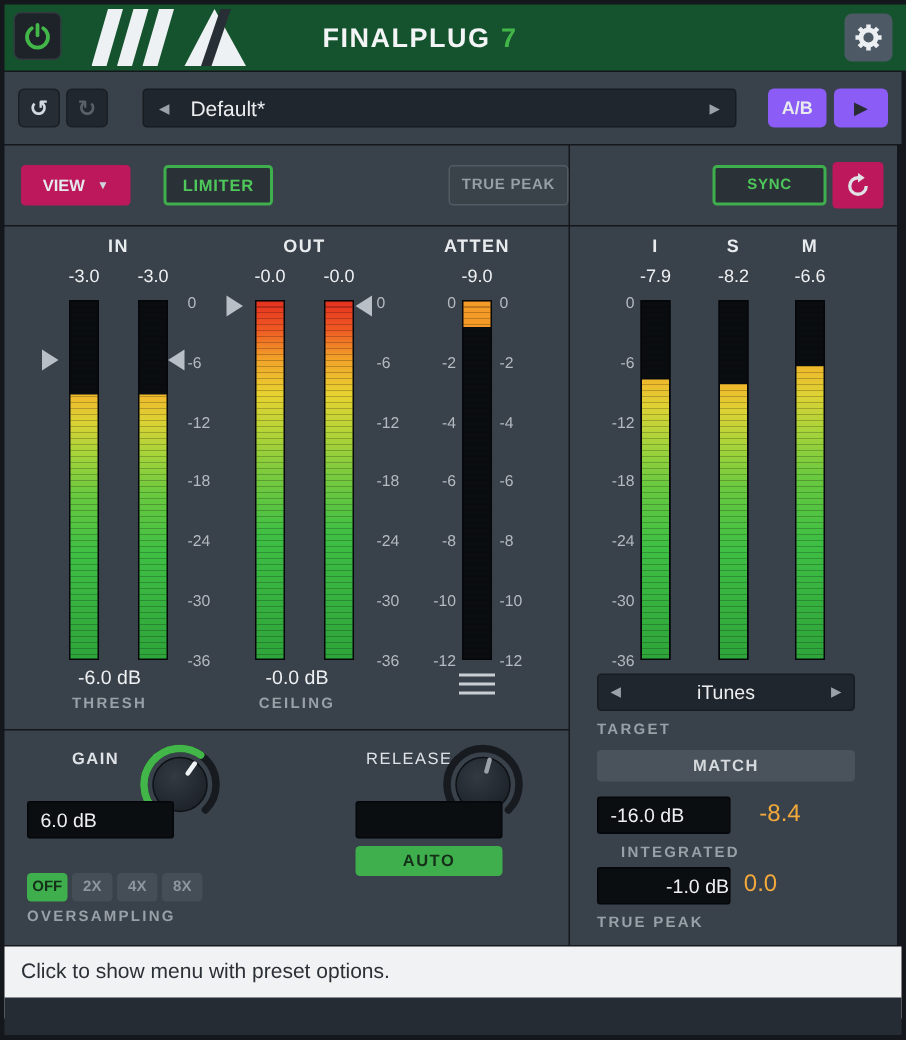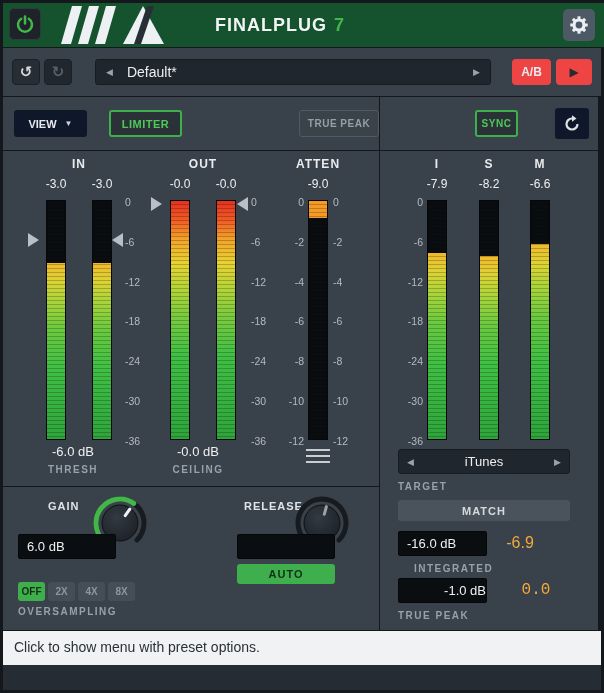--- a/index.html
+++ b/index.html
@@ -2,22 +2,22 @@
 <html><head>
 <meta charset="utf-8">
 <style>
   html,body{margin:0;padding:0;background:#14181c;}
   .root{position:relative;width:604px;height:693px;background:#14181c;
         font-family:"Liberation Sans","DejaVu Sans",sans-serif;overflow:hidden;}
   .panel{position:absolute;background:#39414a;}
   .abs{position:absolute;}
   .btn{display:flex;align-items:center;justify-content:center;border-radius:3px;
        cursor:pointer;box-sizing:border-box;font-weight:bold;}
-  .btn-gray{background:#ef4444;color:#e8ebee;}
-  .btn-dim{background:#0f172a;color:#e6e9ec;}
+  .btn-gray{background:#8b5cf6;color:#e8ebee;}
+  .btn-dim{background:#be185d;color:#e6e9ec;}
   .btn-outline-green{background:#2b3237;border:2px solid #3fae4c;color:#4ec85a;}
   .btn-disabled{background:#3a424a;border:1px solid #525b64;color:#969ea6;}
   .btn-green{background:#3fae4c;color:#143019;text-align:center;}
   .lbl{color:#98a0a8;font-size:10px;font-weight:bold;letter-spacing:1.5px;}
   .val{color:#eef0f2;}
   .group-hdr{color:#e9ecee;font-size:12px;font-weight:bold;letter-spacing:1px;text-align:center;}
   .peak-val{color:#eef0f2;font-size:12px;text-align:center;}
   .field{position:absolute;background:#0b0e11;border-radius:2px;color:#eef0f2;
          display:flex;align-items:center;padding-left:8px;font-size:13px;box-sizing:border-box;
          border:1px solid #05070a;}
@@ -121,21 +121,21 @@
     </div>
     <div class="abs btn btn-outline-green" style="left:106px;top:13px;width:73px;height:27px;font-size:11px;letter-spacing:0.5px;">
       <span>LIMITER</span>
     </div>
     <div class="abs btn btn-disabled" style="left:296px;top:13px;width:80px;height:27px;font-size:10px;letter-spacing:0.5px;">
       <span>TRUE PEAK</span>
     </div>
   </div>
 
   <div class="panel" style="left:380px;top:97px;width:218px;height:53px;">
-    <div class="abs btn btn-outline-green" style="left:95px;top:13px;width:43px;height:27px;font-size:10px;letter-spacing:0.5px;">
+    <div class="abs btn btn-outline-green" style="left:95px;top:13px;width:76px;height:27px;font-size:10px;letter-spacing:0.5px;">
       <span>SYNC</span>
     </div>
     <div class="abs btn btn-dim" style="left:175px;top:11px;width:34px;height:31px;">
       <span style="display:flex;">
         <svg width="20" height="20" viewBox="0 0 20 20">
           <path d="M15.5 10 A 5.5 5.5 0 1 1 10 4.5" stroke="#dfe3e6" stroke-width="2.2" fill="none"></path>
           <polygon points="10,1.3 14.5,4.5 10,7.7" fill="#dfe3e6"></polygon>
         </svg>
       </span>
     </div>
@@ -232,21 +232,21 @@
         <path d="M 12.03 45.97 A 24 24 0 1 1 45.97 45.97" stroke="#171b20" stroke-width="5" fill="none" stroke-linecap="round"></path>
         <path d="M 12.03 45.97 A 24 24 0 0 1 42.77 9.34" stroke="#43b649" stroke-width="5" fill="none" stroke-linecap="round"></path>
         <circle cx="29" cy="29" r="18" fill="url(#kg)" stroke="#0e1115" stroke-width="1"></circle>
         <line x1="34.2" y1="21.6" x2="38.8" y2="15.1" stroke="#f0f3f5" stroke-width="3" stroke-linecap="round"></line>
       </svg>
     </div>
     <div class="field" style="left:15px;top:47px;width:98px;height:25px;">
       <span>6.0 dB</span>
     </div>
 
-    <div class="abs" style="left:241px;top:13px;color:#dfe3e7;font-size:11px;font-weight:bold;letter-spacing:1px;">RELEASE</div>
+    <div class="abs" style="left:241px;top:13px;color:#dfe3e7;font-size:11px;font-weight:normal;letter-spacing:1px;">RELEASE</div>
     <div class="abs" style="left:290px;top:7px;">
       <svg width="58" height="58" viewBox="0 0 58 58">
         <path d="M 12.03 45.97 A 24 24 0 1 1 45.97 45.97" stroke="#171b20" stroke-width="5" fill="none" stroke-linecap="round"></path>
         <circle cx="29" cy="29" r="18" fill="url(#kg)" stroke="#0e1115" stroke-width="1"></circle>
         <line x1="31.3" y1="20.3" x2="33.4" y2="12.6" stroke="#9aa1a8" stroke-width="3" stroke-linecap="round"></line>
       </svg>
     </div>
     <div class="field" style="left:234px;top:47px;width:98px;height:25px;">
       <span></span>
     </div>
@@ -302,27 +302,27 @@
     </div>
     <div class="abs lbl" style="left:18px;top:330px;">TARGET</div>
 
     <div class="abs btn" style="left:18px;top:349px;width:172px;height:21px;background:#4a535c;color:#d6dadd;font-size:11px;letter-spacing:1px;">
       <span>MATCH</span>
     </div>
 
     <div class="field" style="left:18px;top:380px;width:89px;height:25px;">
       <span>-16.0 dB</span>
     </div>
-    <div class="orange-val" style="left:112px;top:383px;width:56px;">-6.9</div>
+    <div class="orange-val" style="left:112px;top:383px;width:56px;">-8.4</div>
     <div class="abs lbl" style="left:18px;top:412px;padding-left:16px;">INTEGRATED</div>
 
     <div class="field" style="left:18px;top:427px;width:89px;height:25px;justify-content:flex-end;">
       <span>-1.0 dB</span>
     </div>
-    <div class="orange-val" style="left:128px;top:430px;width:56px;font-family:Liberation Mono, monospace;">0.0</div>
+    <div class="orange-val" style="left:99px;top:430px;width:56px;">0.0</div>
     <div class="abs lbl" style="left:18px;top:459px;">TRUE PEAK</div>
   </div>
 
   <div class="panel" style="left:3px;top:631px;width:598px;height:48px;background:#f1f2f3;">
     <div style="margin-left:11px;line-height:33px;font-size:14px;color:#2b3036;">Click to show menu with preset options.</div>
   </div>
 
   <div class="panel" style="left:3px;top:665px;width:598px;height:25px;background:#262c33;"></div>
 
 </div>

